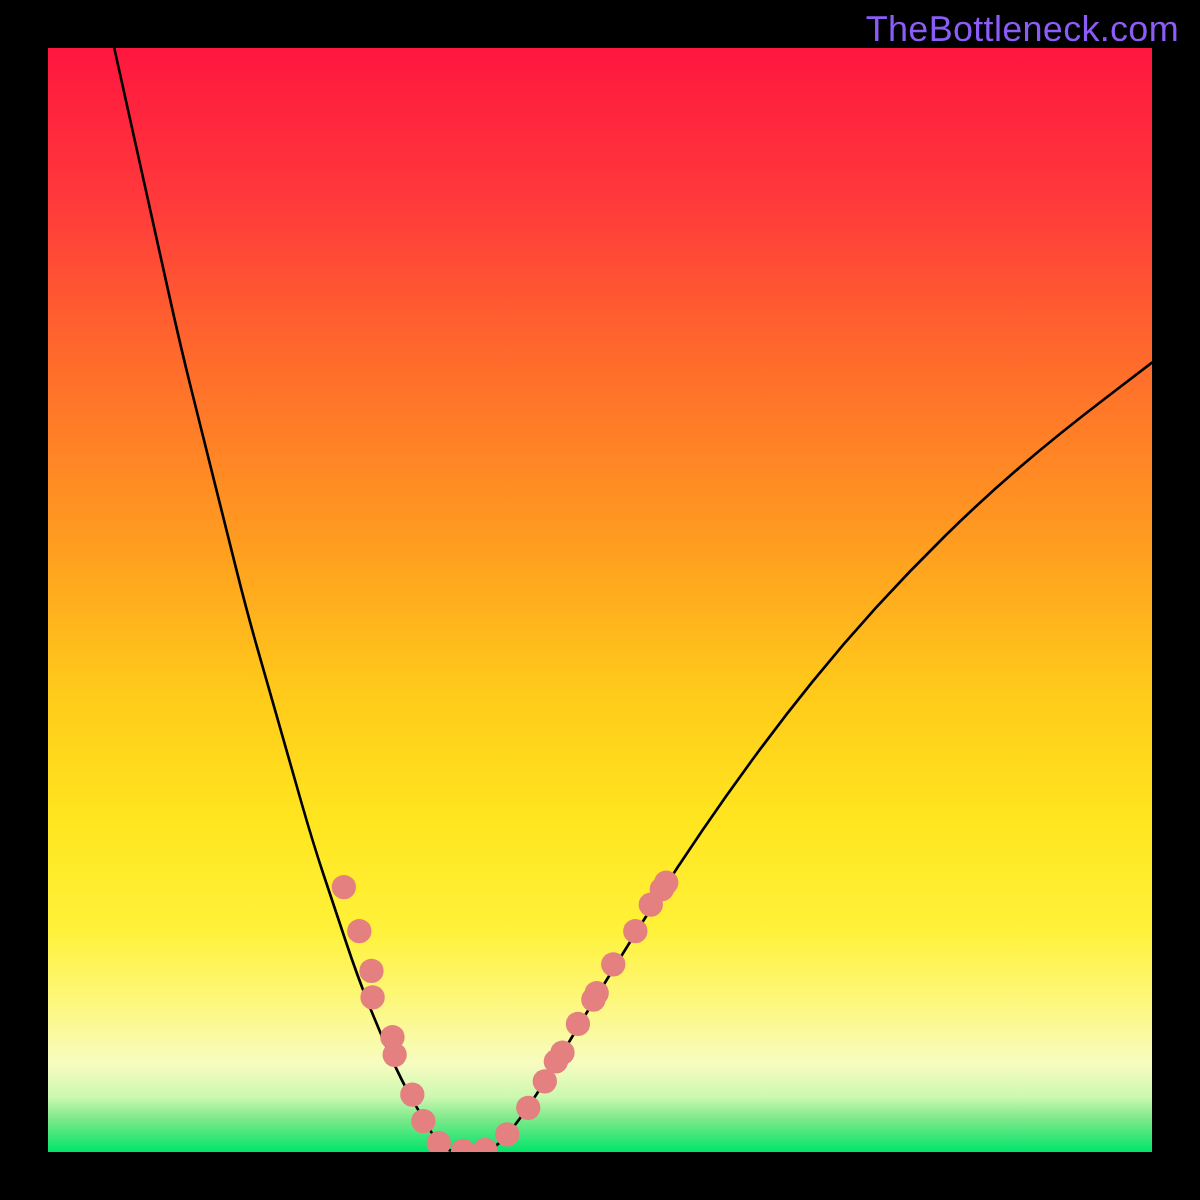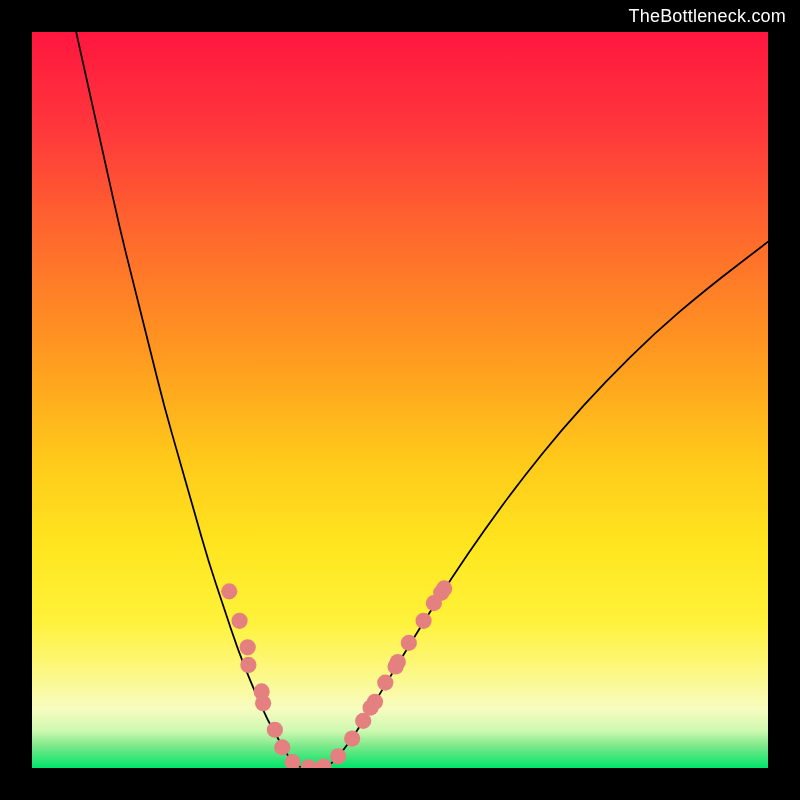--- a/index.html
+++ b/index.html
@@ -14,22 +14,22 @@
     width: 800px;
     height: 800px;
     background: #000000;
     position: relative;
     box-sizing: border-box;
   }
   .watermark {
     position: absolute;
     top: 6px;
     right: 14px;
-    color: #ffffff;
-    font-size: 18px;
+    color: #8b5cf6;
+    font-size: 24px;
     font-weight: 500;
     letter-spacing: 0.2px;
     z-index: 10;
     user-select: none;
   }
   .plot-area {
     position: absolute;
     left: 32px;
     right: 32px;
     top: 32px;

